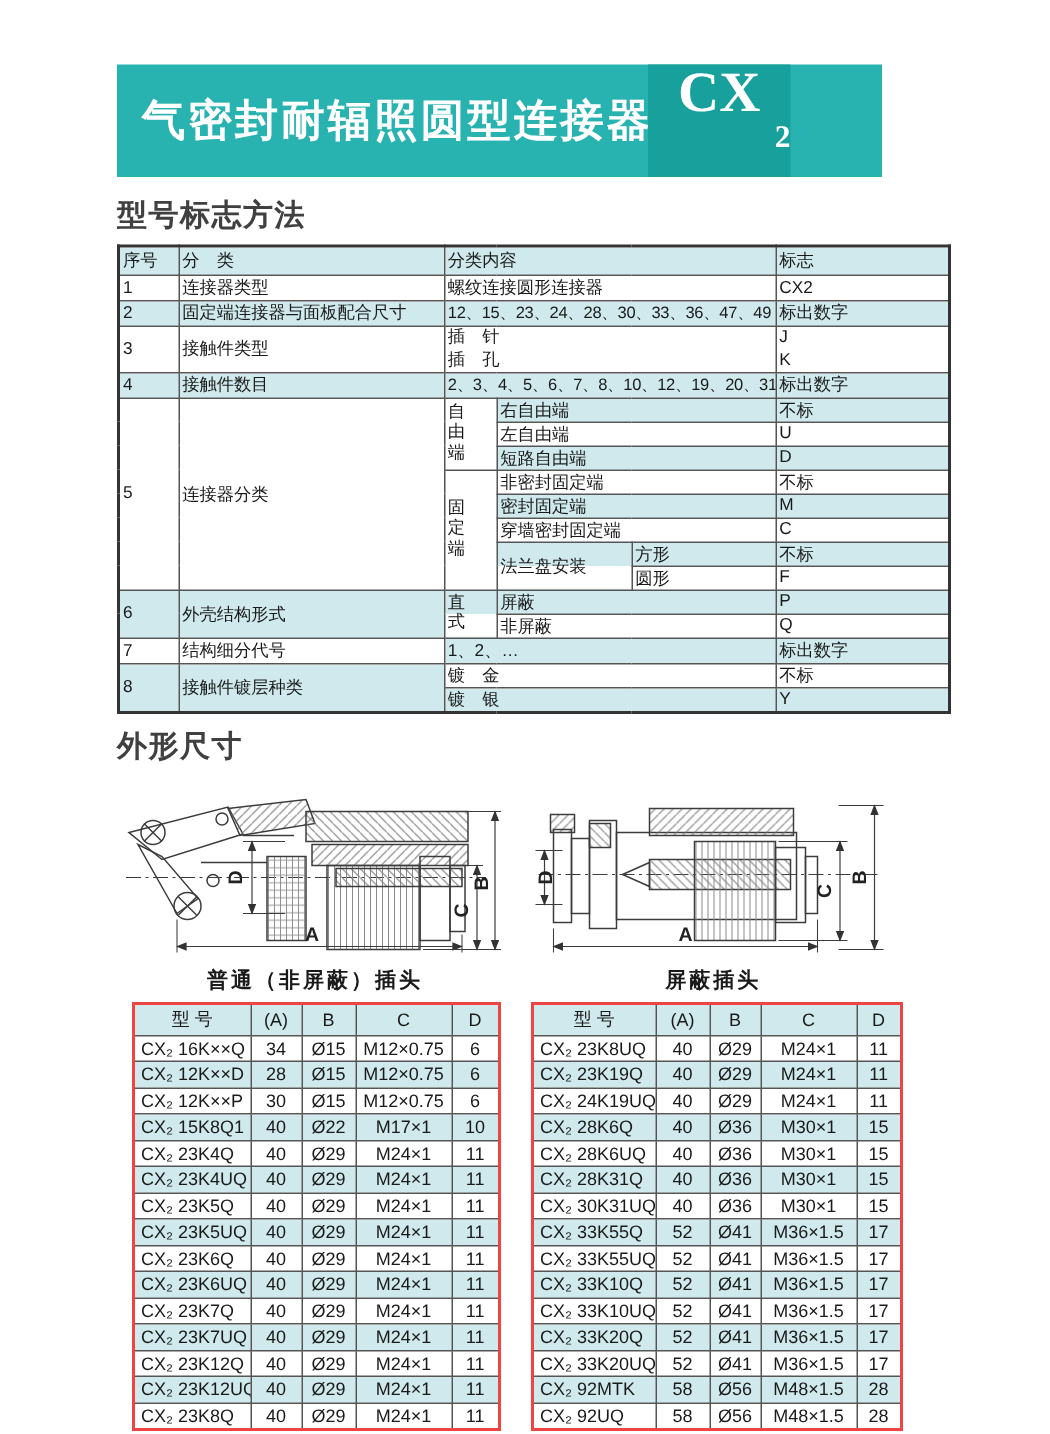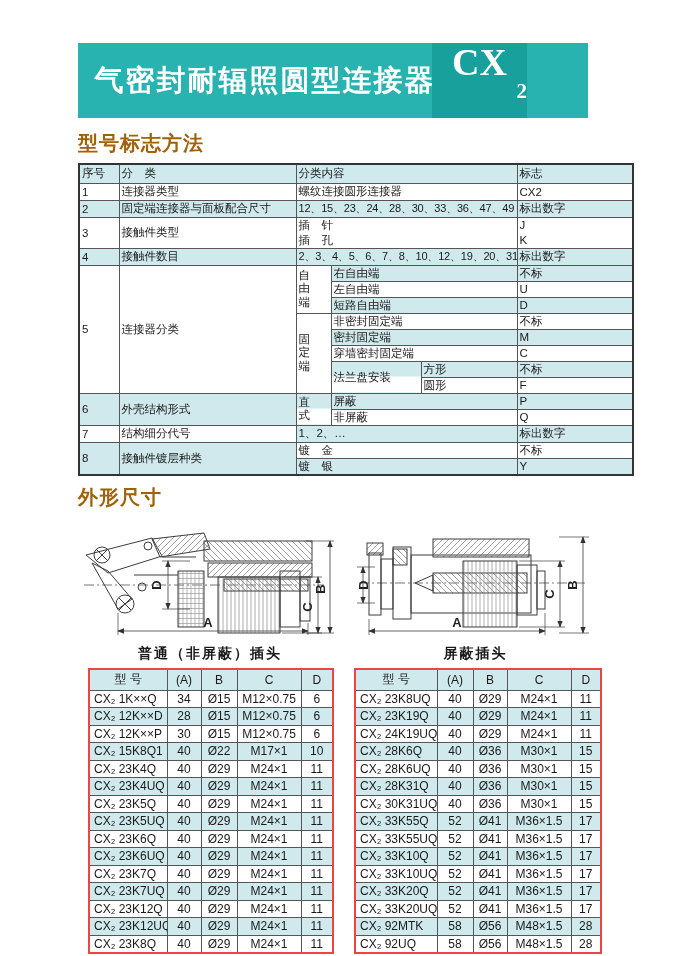--- a/index.html
+++ b/index.html
@@ -9,21 +9,21 @@
   .band{position:relative;margin:43px 0 0 78px;width:510px;height:75px;background:#29b3b0;text-decoration:underline;}
   .band-title{position:absolute;left:22px;top:0;height:100%;width:330px;display:flex;
         align-items:center;justify-content:center;color:#fff;font-size:29px;font-weight:bold;
         letter-spacing:2px;white-space:nowrap;}
   .band-logo{position:absolute;left:354px;top:0;width:95px;height:100%;background:#18a09d;
         display:flex;align-items:center;justify-content:center;color:#fff;
         font-family:"Liberation Serif",serif;font-weight:bold;flex-direction:column;}
   .band-logo .base{font-size:38px;line-height:1;}
   .band-logo .sub{font-size:21px;line-height:1;align-self:flex-end;margin-bottom:16px;}
   
-  .sec{margin:12px 0 6px 78px;font-size:20px;font-weight:bold;color:#a16207;letter-spacing:1px;}
+  .sec{margin:12px 0 6px 78px;font-size:20px;font-weight:bold;color:#404040;letter-spacing:1px;}
   .sec2{margin-top:8px;margin-bottom:20px;}
   
   table{border-collapse:collapse;}
   .mt{margin-left:78px;width:554px;table-layout:fixed;font-size:11.5px;}
   .mt td,.mt th{border:1px solid #555;text-align:left;vertical-align:middle;
         padding:0 2px;font-weight:normal;overflow:hidden;}
   .mt{border:2px solid #333;}
   .blue{background:#cfe9ec;}
   .grad{background:linear-gradient(#cfe9ec 0 50%,#ffffff 50% 100%);}
   .pre{white-space:pre-line;line-height:1.25;}
@@ -319,21 +319,21 @@
         <tr>
           <th>型 号</th>
           <th>(A)</th>
           <th>B</th>
           <th>C</th>
           <th>D</th>
         </tr>
       </thead>
       <tbody>
           <tr>
-            <td>CX₂ 1K××Q</td>
+            <td>CX₂ 16K××Q</td>
             <td>34</td>
             <td>Ø15</td>
             <td>M12×0.75</td>
             <td>6</td>
           </tr>
           <tr>
             <td>CX₂ 12K××D</td>
             <td>28</td>
             <td>Ø15</td>
             <td>M12×0.75</td>

